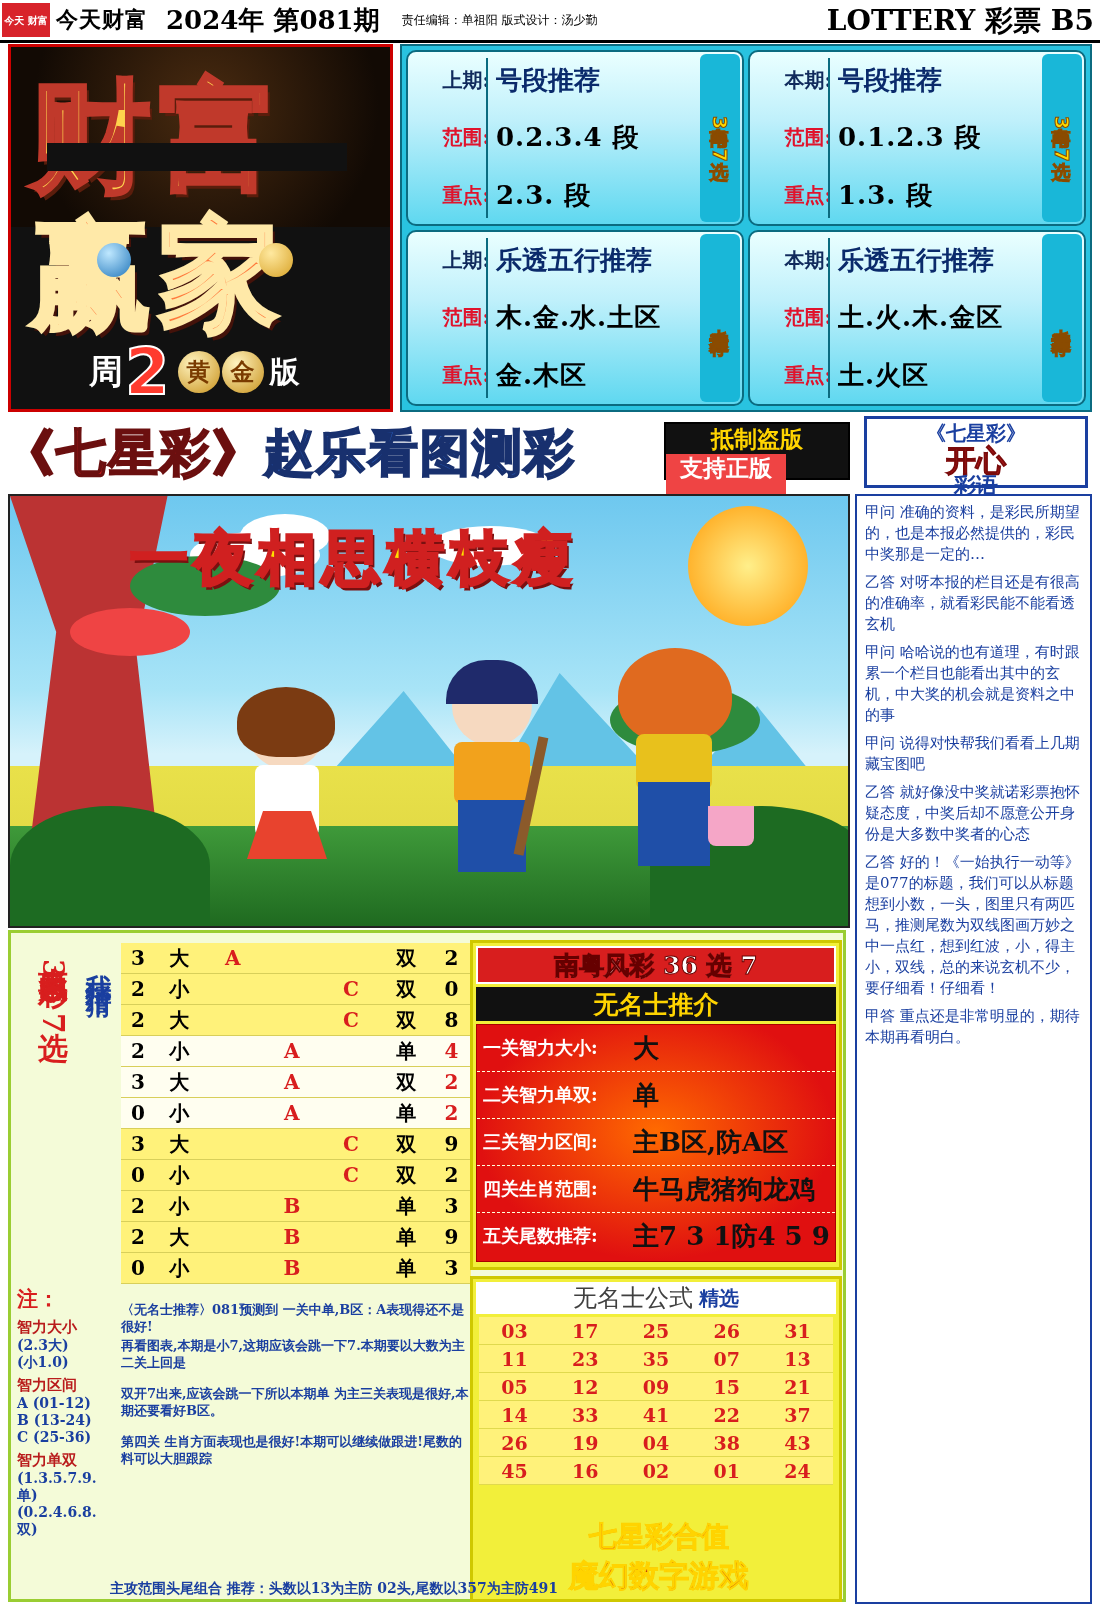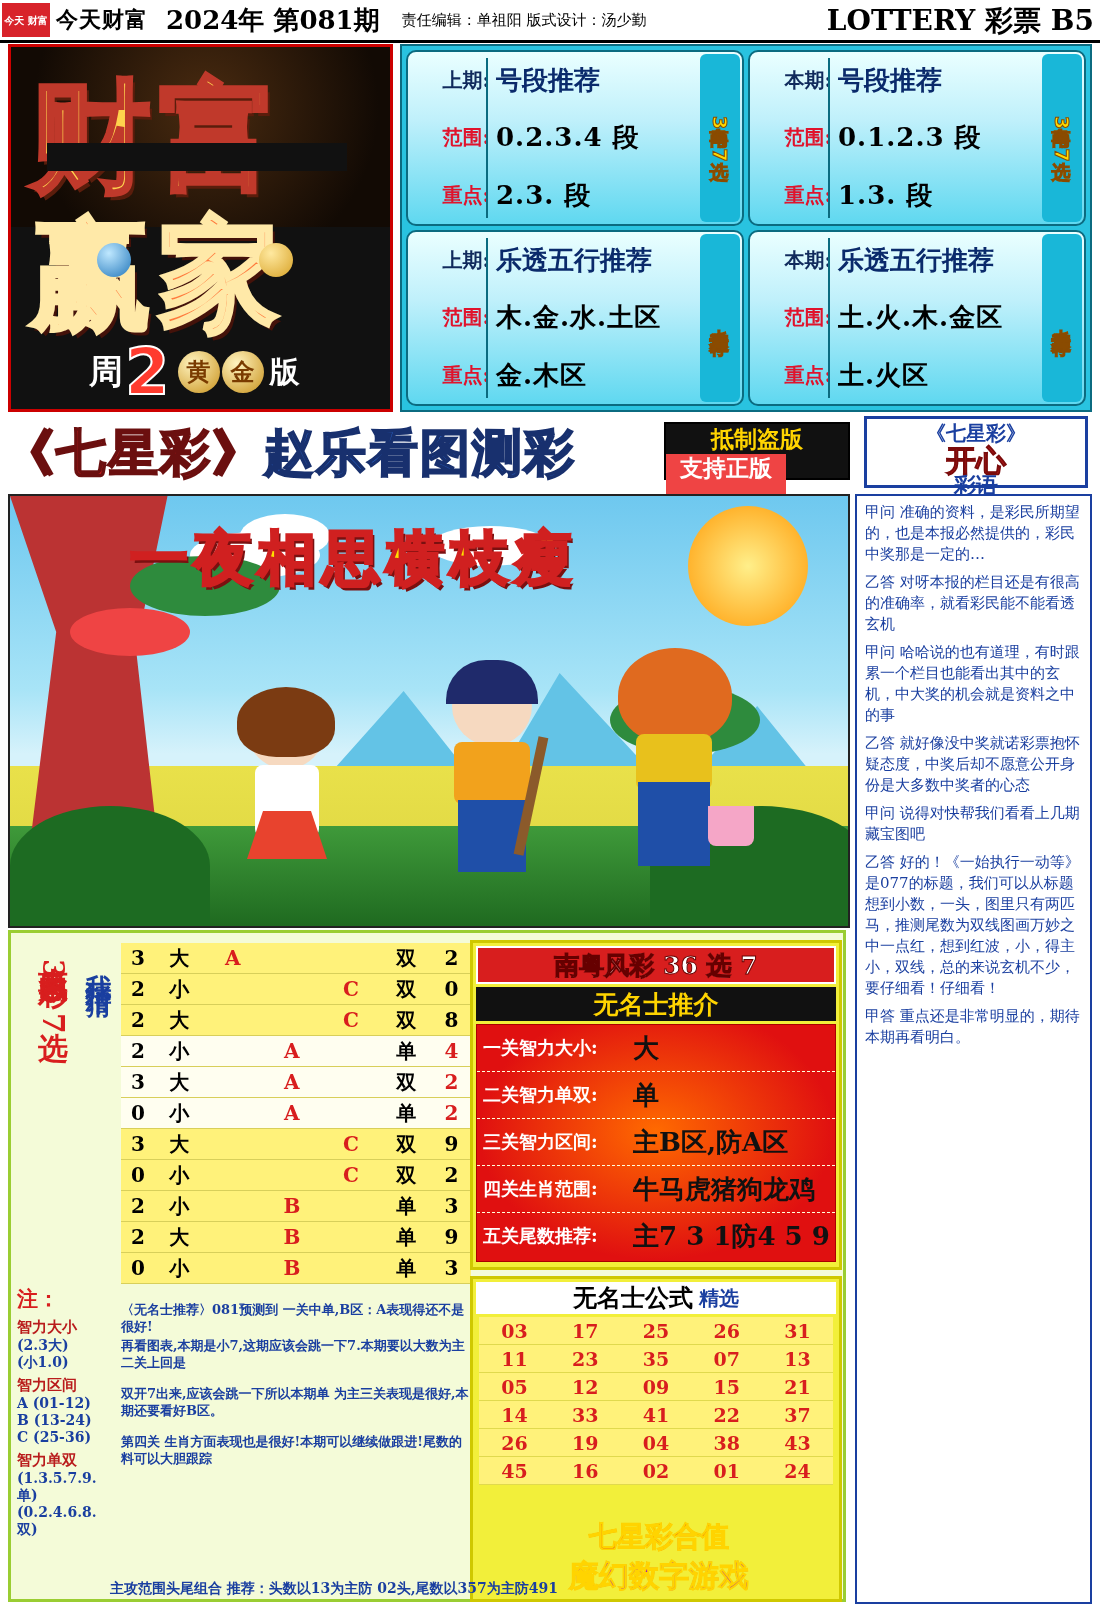--- a/index.html
+++ b/index.html
@@ -4,21 +4,21 @@
 <style>
   html,body{margin:0;padding:0;background:#fff;}
   body{width:1100px;height:1609px;position:relative;font-family:"DejaVu Sans","Liberation Sans",sans-serif;}
   .pg{position:absolute;inset:0;}
 
   
   .hdr{position:absolute;left:0;top:0;width:1100px;height:40px;border-bottom:3px solid #000;display:flex;align-items:center;}
   .hdr .logo{width:48px;height:34px;background:#d8232a;color:#fff;font-size:10px;line-height:11px;font-weight:bold;display:flex;align-items:center;justify-content:center;text-align:center;margin-left:2px;}
   .hdr .brand{font-size:22px;font-weight:bold;margin-left:6px;letter-spacing:1px;}
   .hdr .issue{font-size:26px;font-weight:bold;margin-left:18px;font-family:"DejaVu Serif","Liberation Serif",serif;}
-  .hdr .credits{font-size:15px;margin-left:22px;line-height:14px;}
+  .hdr .credits{font-size:12px;margin-left:22px;line-height:14px;}
   .hdr .right{position:absolute;right:6px;top:2px;font-size:28px;font-weight:bold;font-family:"DejaVu Serif","Liberation Serif",serif;}
 
   
   .mast{position:absolute;left:8px;top:44px;width:385px;height:368px;background:#111;border:3px solid #c00;box-sizing:border-box;overflow:hidden;padding-left:44px;}
   .mast .glow{position:absolute;left:-20px;top:-20px;width:430px;height:200px;background:radial-gradient(circle at 50% 40%,#4a2b10 0%,#120a04 70%);}
   .mast .big1{position:absolute;left:20px;top:10px;font-size:120px;font-weight:bold;color:#ffd24d;-webkit-text-stroke:4px #c0392b;letter-spacing:8px;font-family:"DejaVu Serif","Liberation Serif",serif;text-shadow:4px 5px 0 #5a1d0c;}
   .mast .big2{position:absolute;left:20px;top:148px;font-size:120px;font-weight:bold;color:#ff7a3d;-webkit-text-stroke:4px #ffe9a8;letter-spacing:8px;font-family:"DejaVu Serif","Liberation Serif",serif;text-shadow:4px 5px 0 #44120a;}
   .mast .bar{position:absolute;left:36px;top:96px;width:300px;height:28px;background:#111;}
   .mast .ball{position:absolute;width:34px;height:34px;border-radius:50%;}
   .mast .b1{left:86px;top:196px;background:radial-gradient(circle at 35% 30%,#bfe8ff,#2277bb);}
@@ -109,28 +109,28 @@
   .rb-hd2{height:34px;background:#111;margin:0 3px;display:flex;align-items:center;justify-content:center;}
   .rb-hd2 span{font-size:25px;font-weight:bold;color:#ffd400;font-family:"DejaVu Serif","Liberation Serif",serif;}
   .rb-body{position:relative;margin:3px;height:236px;background:radial-gradient(ellipse at 50% 45%,#ff6a00 0%,#e01010 70%);border:1px solid #a00;}
   .rb-row{display:flex;align-items:center;height:46px;border-bottom:1px dashed #ffd;}
   .rb-row .k{font-size:18px;font-weight:bold;color:#ffffff;width:150px;padding-left:6px;font-family:"DejaVu Serif","Liberation Serif",serif;}
   .rb-row .v{font-size:26px;font-weight:bold;color:#111;font-family:"DejaVu Serif","Liberation Serif",serif;}
 
   
   .fblock{position:absolute;left:470px;top:1276px;width:372px;height:326px;background:#f2ef3a;border:3px solid #cfc800;box-sizing:border-box;}
   .fb-hd{height:32px;margin:3px;background:#fff;display:flex;align-items:center;justify-content:center;}
-  .fb-hd .a{font-size:24px;font-weight:bold;color:#000000;font-family:"DejaVu Serif","Liberation Serif",serif;}
+  .fb-hd .a{font-size:24px;font-weight:normal;color:#404040;font-family:"DejaVu Serif","Liberation Serif",serif;}
   .fb-hd .b{font-size:20px;font-weight:bold;color:#1a3fa0;margin-left:6px;font-family:"DejaVu Serif","Liberation Serif",serif;}
   .fgrid{margin:2px 6px;background:#fff27a;}
   .fgrid table{width:100%;border-collapse:collapse;}
   .fgrid td{height:25px;font-size:19px;font-weight:bold;color:#d81e1e;text-align:center;border-bottom:1px solid #e0d94e;font-family:"DejaVu Serif","Liberation Serif",serif;}
   .fb-foot{position:absolute;left:0;bottom:2px;width:366px;margin:0 3px;text-align:center;}
   .fb-foot .f1{font-size:28px;font-weight:bold;color:#d81e1e;-webkit-text-stroke:1px #ffd400;font-family:"DejaVu Serif","Liberation Serif",serif;}
-  .fb-foot .f2{font-size:30px;font-weight:bold;color:#a21caf;-webkit-text-stroke:1px #ffd400;font-family:"DejaVu Serif","Liberation Serif",serif;}
+  .fb-foot .f2{font-size:30px;font-weight:bold;color:#c2410c;-webkit-text-stroke:1px #ffd400;font-family:"DejaVu Serif","Liberation Serif",serif;}
 
   .bottomline{position:absolute;left:110px;top:1580px;width:730px;font-size:14px;font-weight:bold;color:#1a3fa0;font-family:"DejaVu Serif","Liberation Serif",serif;}
 </style>
 </head>
 <body>
 
 <div class="pg">
 
   <div class="hdr">
     <div class="logo">
@@ -289,22 +289,22 @@
       <div style="position:absolute;left:28px;top:126px;width:72px;height:84px;background:#1f4fa8;"></div>
       <div style="position:absolute;left:98px;top:150px;width:46px;height:40px;background:#f5a6c7;border-radius:0 0 8px 8px;"></div>
     </div>
     <div class="ktitle">一夜相思横枝瘦</div>
   </div>
 
   <div class="cy">
     <p>甲问  准确的资料，是彩民所期望的，也是本报必然提供的，彩民中奖那是一定的…</p>
     <p>乙答  对呀本报的栏目还是有很高的准确率，就看彩民能不能看透玄机</p>
     <p>甲问  哈哈说的也有道理，有时跟累一个栏目也能看出其中的玄机，中大奖的机会就是资料之中的事</p>
+    <p>甲问  说得对快帮我们看看上几期藏宝图吧</p>
     <p>乙答  就好像没中奖就诺彩票抱怀疑态度，中奖后却不愿意公开身份是大多数中奖者的心态</p>
-    <p>甲问  说得对快帮我们看看上几期藏宝图吧</p>
     <p>乙答  好的！《一始执行一动等》是077的标题，我们可以从标题想到小数，一头，图里只有两匹马，推测尾数为双线图画万妙之中一点红，想到红波，小，得主小，双线，总的来说玄机不少，要仔细看！仔细看！</p>
     <p>甲答  重点还是非常明显的，期待本期再看明白。</p>
   </div>
 
   <div class="lblock">
     <div class="vtitle">南粤风彩36选7</div>
     <div class="vguess">我猜猜猜！</div>
 
     <table class="tbl">
       <tbody>

